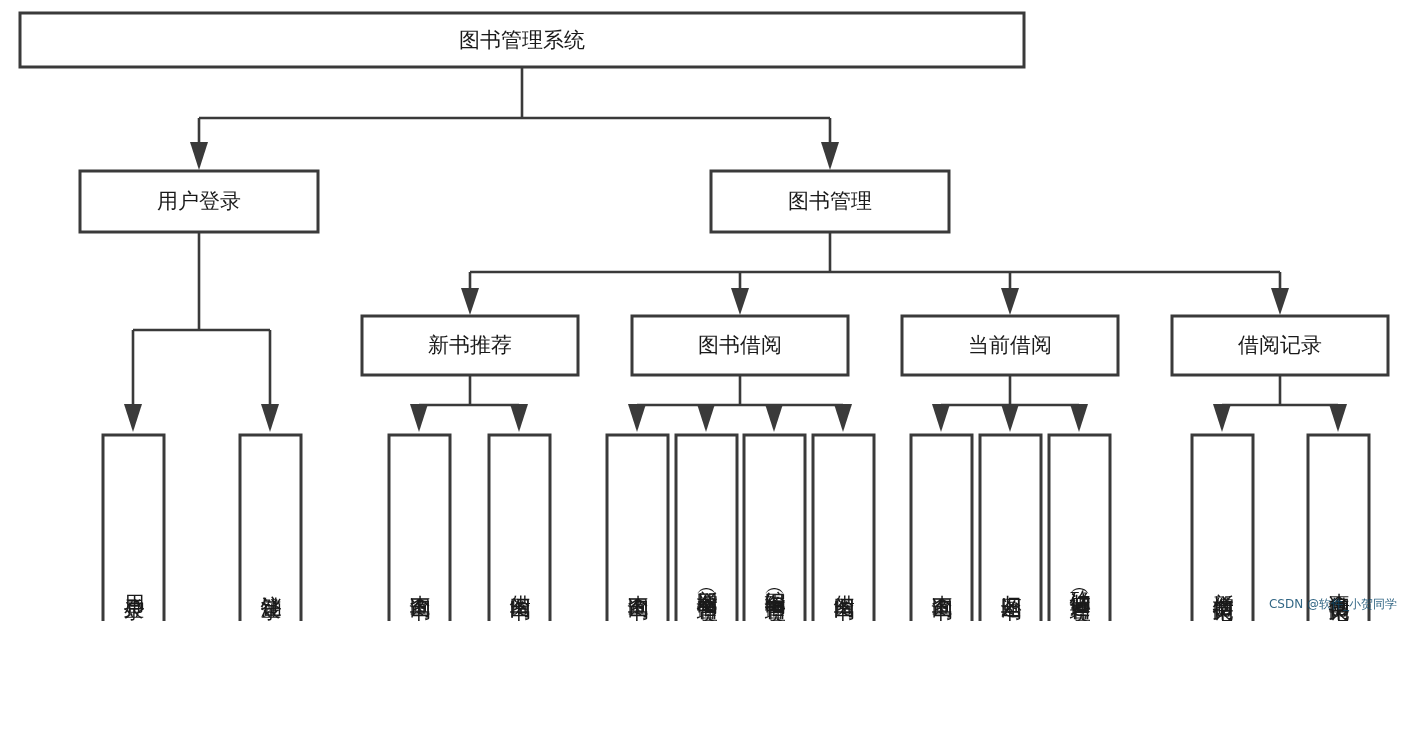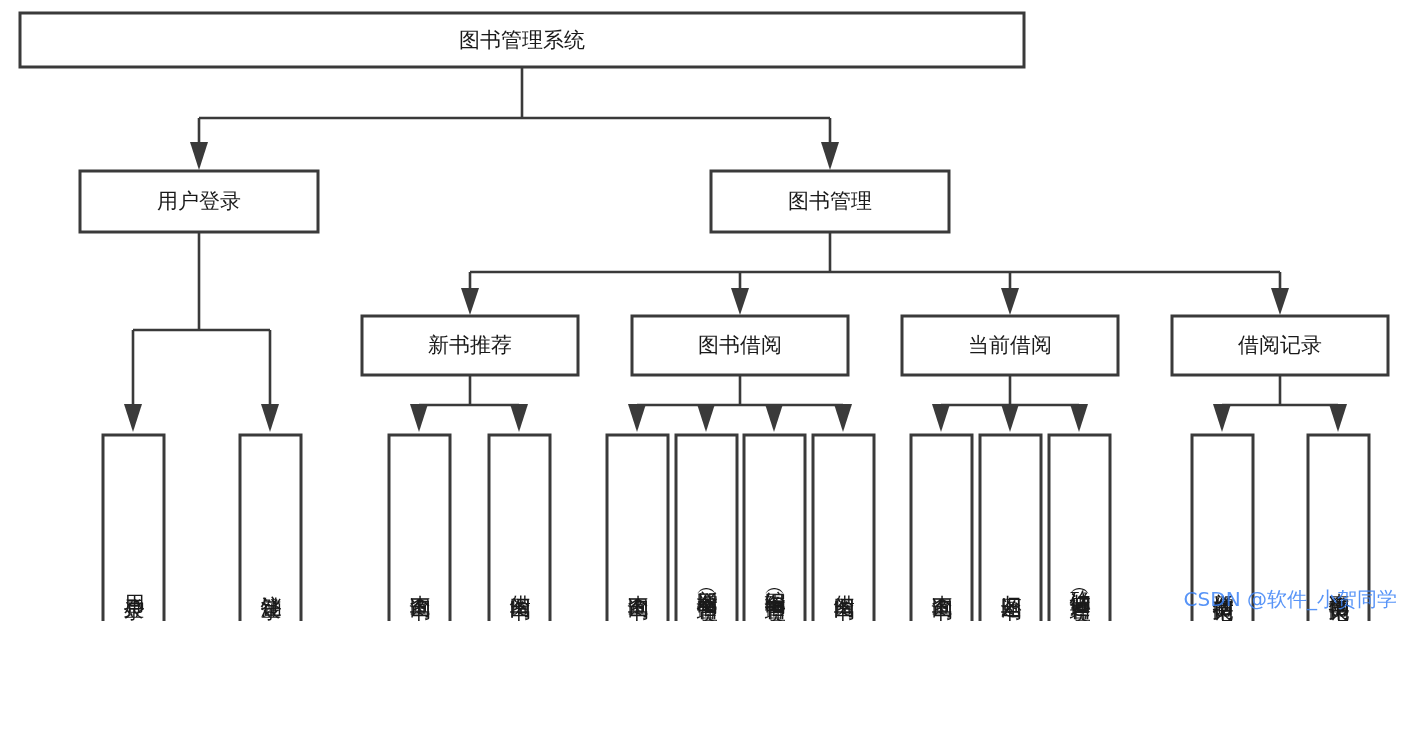--- a/index.html
+++ b/index.html
@@ -69,22 +69,22 @@
     letter-spacing: 2px;
     color: #1a1a1a;
     white-space: nowrap;
     text-align: center;
   }
   .watermark {
     position: absolute;
     right: 8px;
     bottom: 8px;
     font-family: "DejaVu Sans", "Liberation Sans", sans-serif;
-    font-size: 20px;
-    color: #3b82f6;
+    font-size: 12px;
+    color: #0c4a6e;
     opacity: 0.85;
     white-space: nowrap;
     pointer-events: none;
     text-align: right;
   }
 </style>
 </head>
 <body>
 
 <div id="diagram-root">

